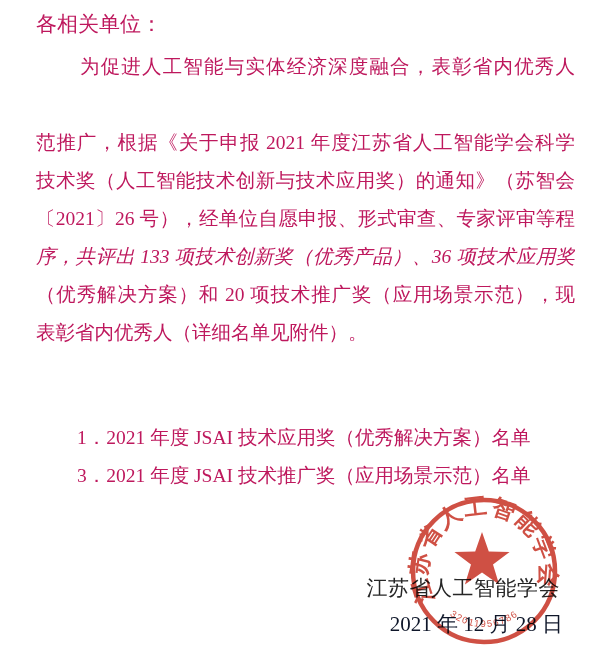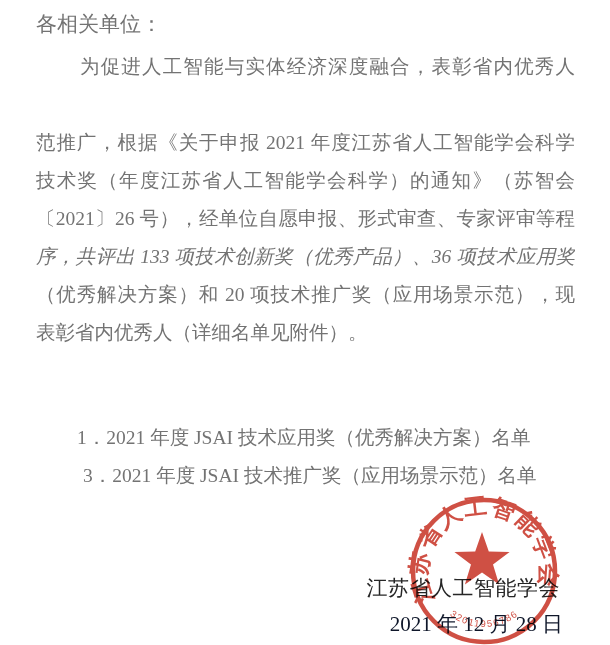--- a/index.html
+++ b/index.html
@@ -6,21 +6,21 @@
   .page {
     position: relative;
     width: 610px;
     height: 645px;
     background: #ffffff;
     overflow: hidden;
     font-family: "Liberation Serif", "DejaVu Serif", serif;
   }
   .doc-line {
     position: absolute;
-    color: #737373;
+    color: #be185d;
     font-size: 19.5px;
     line-height: 1.3;
     white-space: nowrap;
   }
   .just {
     white-space: normal;
     text-align: justify;
     text-align-last: justify;
     overflow: hidden;
     height: 30px;
@@ -69,28 +69,28 @@
 </style>
 </head>
 <body>
 
 <div class="page">
 
   <div class="doc-line salutation" style="top:11px; left:36px;">各相关单位：</div>
 
   <div class="doc-line just" style="top:54px; left:80px; width:495px;">为促进人工智能与实体经济深度融合，表彰省内优秀人</div>
   <div class="doc-line just" style="top:130px; left:36px; width:539px;">范推广，根据《关于申报 2021 年度江苏省人工智能学会科学</div>
-  <div class="doc-line just" style="top:168px; left:36px; width:539px;">技术奖（年度江苏省人工智能学会科学）的通知》（苏智会</div>
+  <div class="doc-line just" style="top:168px; left:36px; width:539px;">技术奖（人工智能技术创新与技术应用奖）的通知》（苏智会</div>
   <div class="doc-line just" style="top:206px; left:36px; width:539px;">〔2021〕26 号），经单位自愿申报、形式审查、专家评审等程</div>
   <div class="doc-line just" style="top:244px; left:36px; width:539px;font-style:italic;">序，共评出 133 项技术创新奖（优秀产品）、36 项技术应用奖</div>
   <div class="doc-line just" style="top:282px; left:36px; width:539px;">（优秀解决方案）和 20 项技术推广奖（应用场景示范），现</div>
   <div class="doc-line" style="top:320px; left:36px;">表彰省内优秀人（详细名单见附件）。</div>
 
   <div class="doc-line" style="top:425px; left:77px;">1．2021 年度 JSAI 技术应用奖（优秀解决方案）名单</div>
-  <div class="doc-line" style="top:463px; left:83px;">3．2021 年度 JSAI 技术推广奖（应用场景示范）名单</div>
+  <div class="doc-line" style="top:463px; left:77px;">3．2021 年度 JSAI 技术推广奖（应用场景示范）名单</div>
 
   <div class="sig-org">江苏省人工智能学会</div>
   <div class="sig-date">2021 年 12 月 28 日</div>
 
   <svg class="seal-svg" viewBox="0 0 166 152" xmlns="http://www.w3.org/2000/svg">
     <defs>
       <path id="sealRingPath" d="M 32.6,106.5 A 57,57 0 1 1 137.1,92.8" fill="none"></path>
       <path id="sealCodePath" d="M 39.1,114 A 56,56 0 0 0 127.9,110.1" fill="none"></path>
     </defs>
     <circle class="seal-ring-circle" cx="82" cy="78" r="71"></circle>

